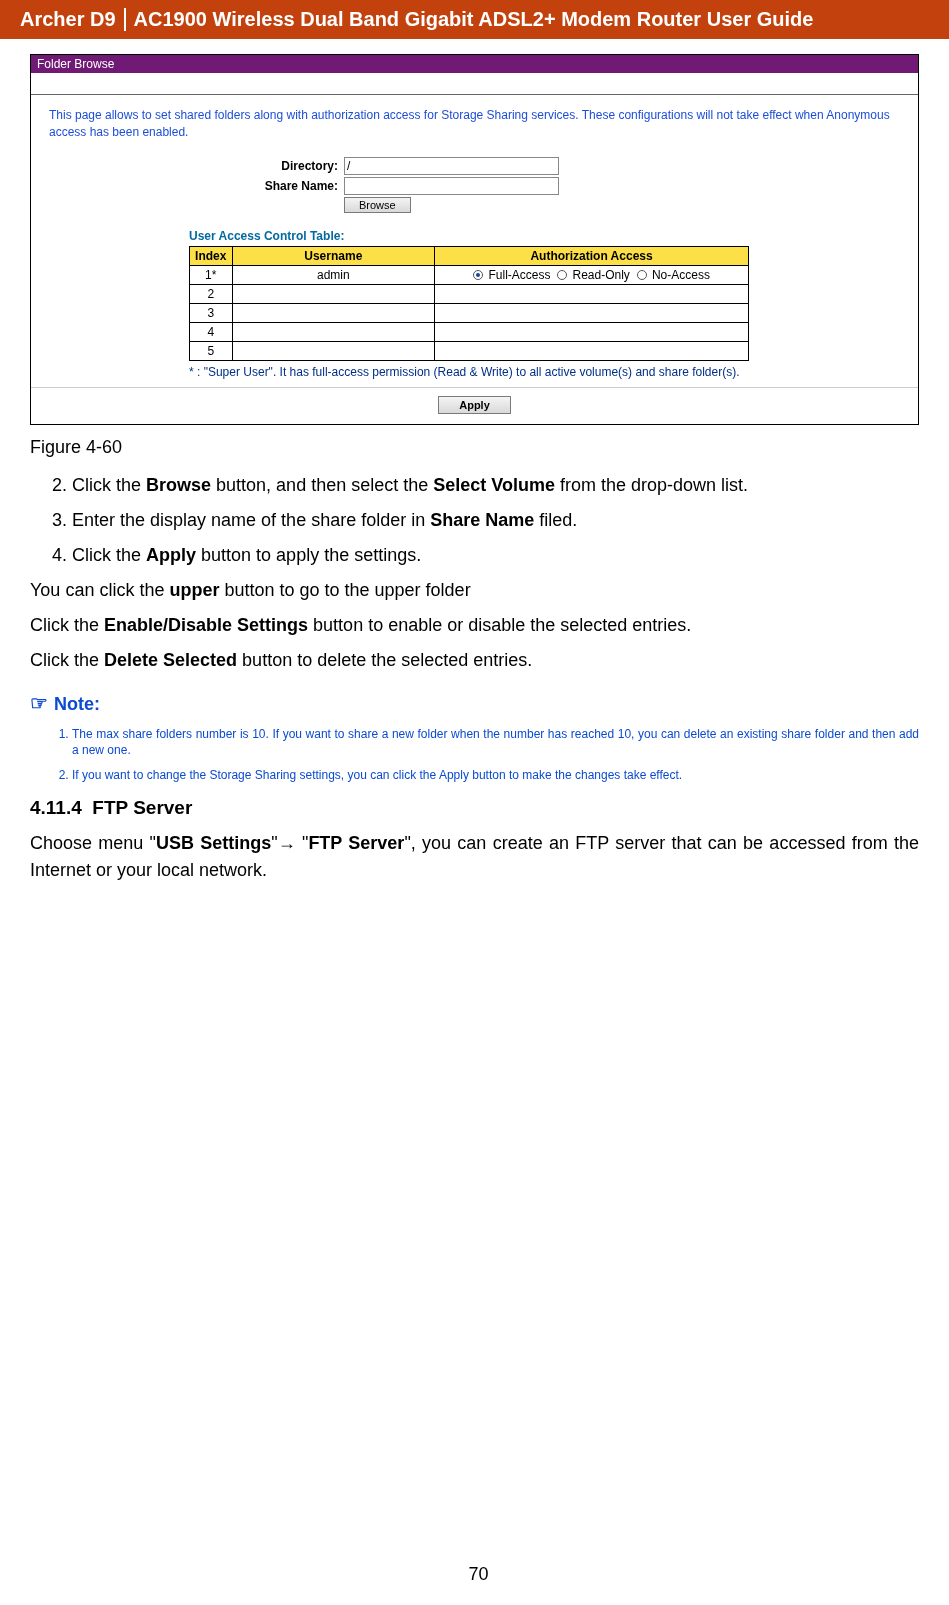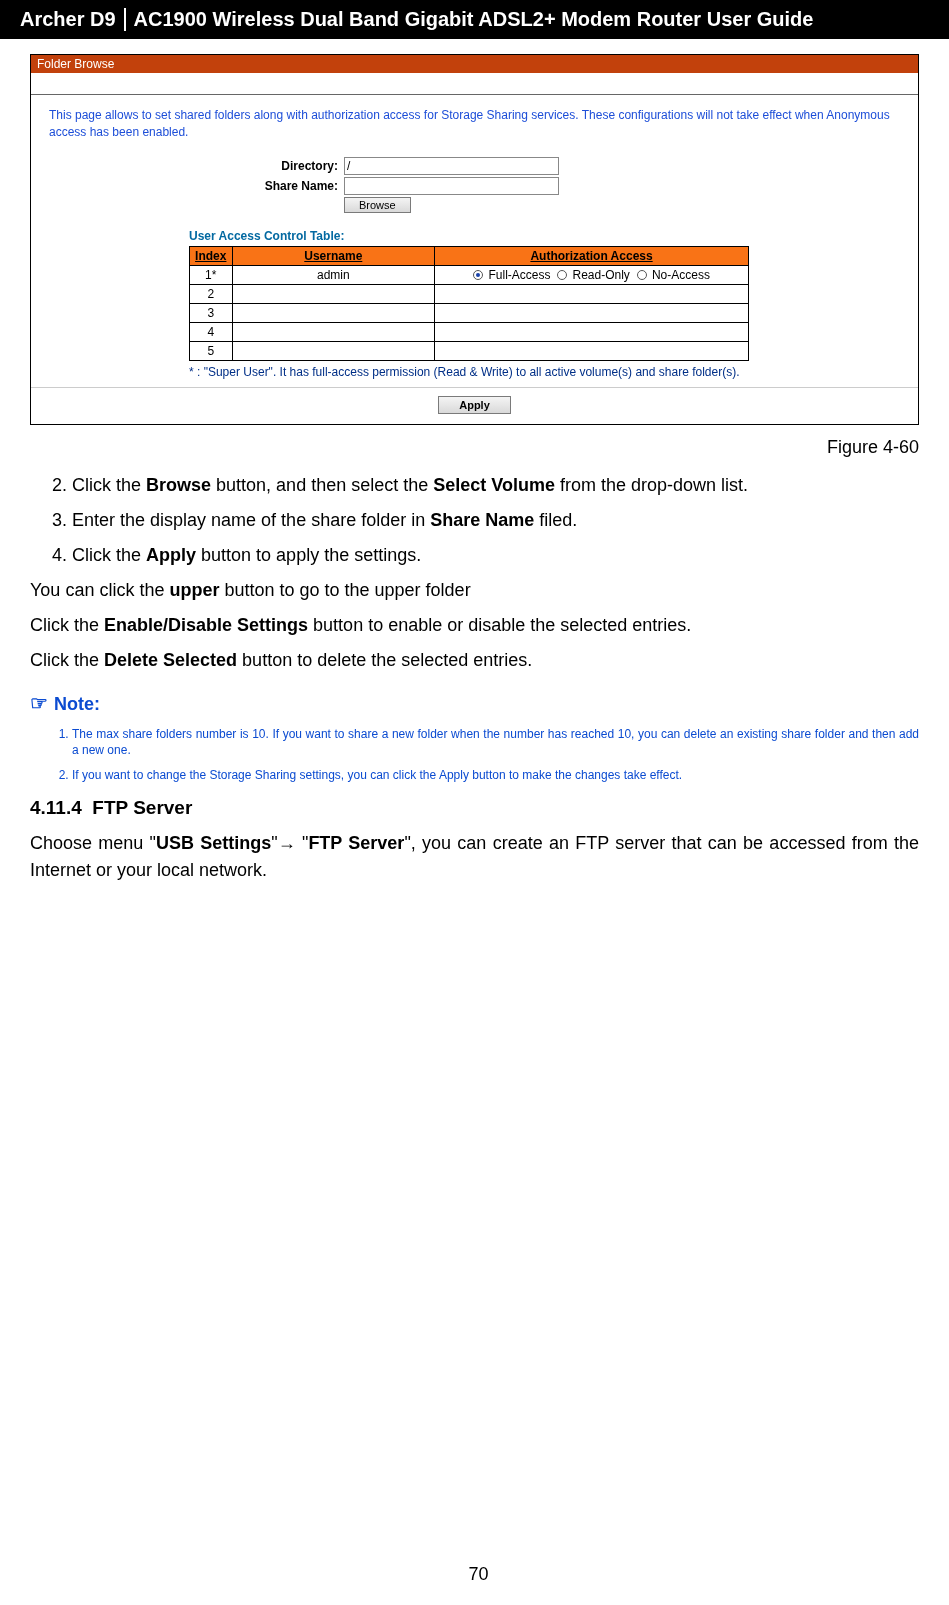--- a/index.html
+++ b/index.html
@@ -11,21 +11,21 @@
     width: 949px;
   }
   .page {
     width: 949px;
     min-height: 1605px;
     padding: 0 30px 30px 30px;
     position: relative;
     color: #000;
   }
   .header-bar {
-    background: #000000;
+    background: #c2410c;
     color: #fff;
     font-weight: bold;
     font-size: 20px;
     padding: 8px 0;
     margin: 0 -30px 15px -30px;
     display: flex;
     border-bottom: none;
   }
   .header-inner {
     padding: 0 20px;
@@ -35,21 +35,21 @@
   .header-left {
     border-right: 2px solid #fff;
     padding-right: 8px;
   }
   .figure-panel {
     border: 1px solid #000;
     width: 100%;
     font-size: 12px;
   }
   .fb-titlebar {
-    background: #c2410c;
+    background: #701a75;
     color: #fff;
     font-size: 12px;
     padding: 2px 6px;
   }
   .fb-spacer {
     border-bottom: 1px solid #666;
     height: 22px;
     background:#fff;
   }
   .fb-body {
@@ -105,22 +105,21 @@
     color:#000;
   }
   .access-table th, .access-table td {
     border: 1px solid #000;
     padding: 2px 4px;
     text-align: center;
     height: 18px;
   }
   .access-table th {
     font-weight: bold;
-    background: #f97316;
-    text-decoration: underline;
+    background: #fde047;
   }
   .col-idx { width: 42px; }
   .col-user { width: 200px; }
   .col-auth { width: 310px; }
   .auth-cell { text-align: right; padding-left: 10px; white-space:nowrap; }
   .radio-dot { display:inline-block; width:10px; height:10px; border:1px solid #555; border-radius:50%; vertical-align:middle; margin-right:2px; position:relative;}
   .radio-dot.checked::after { content:''; position:absolute; top:2px; left:2px; width:4px; height:4px; background:#1942a9; border-radius:50%; }
   .super-note {
     font-size: 12px;
     color: #002f87;
@@ -134,21 +133,21 @@
   .apply-btn {
     font-size: 11px;
     border: 1px solid #7a7a7a;
     background: linear-gradient(#f4f4f4,#d9d9d9);
     padding: 2px 20px;
     cursor: pointer;
     font-family: inherit;
     font-weight: bold;
   }
   .figure-caption {
-    text-align: right;
+    text-align: left;
     font-size: 18px;
     margin: 12px 0 14px 0;
   }
   .body-text { font-size: 18px; line-height: 1.5; }
   ol.steps { margin: 0; padding-left: 42px; }
   ol.steps li { margin-bottom: 8px; }
   .para { margin: 8px 0; }
   .note-head {
     color: #0b4bd1;
     font-weight: bold;

